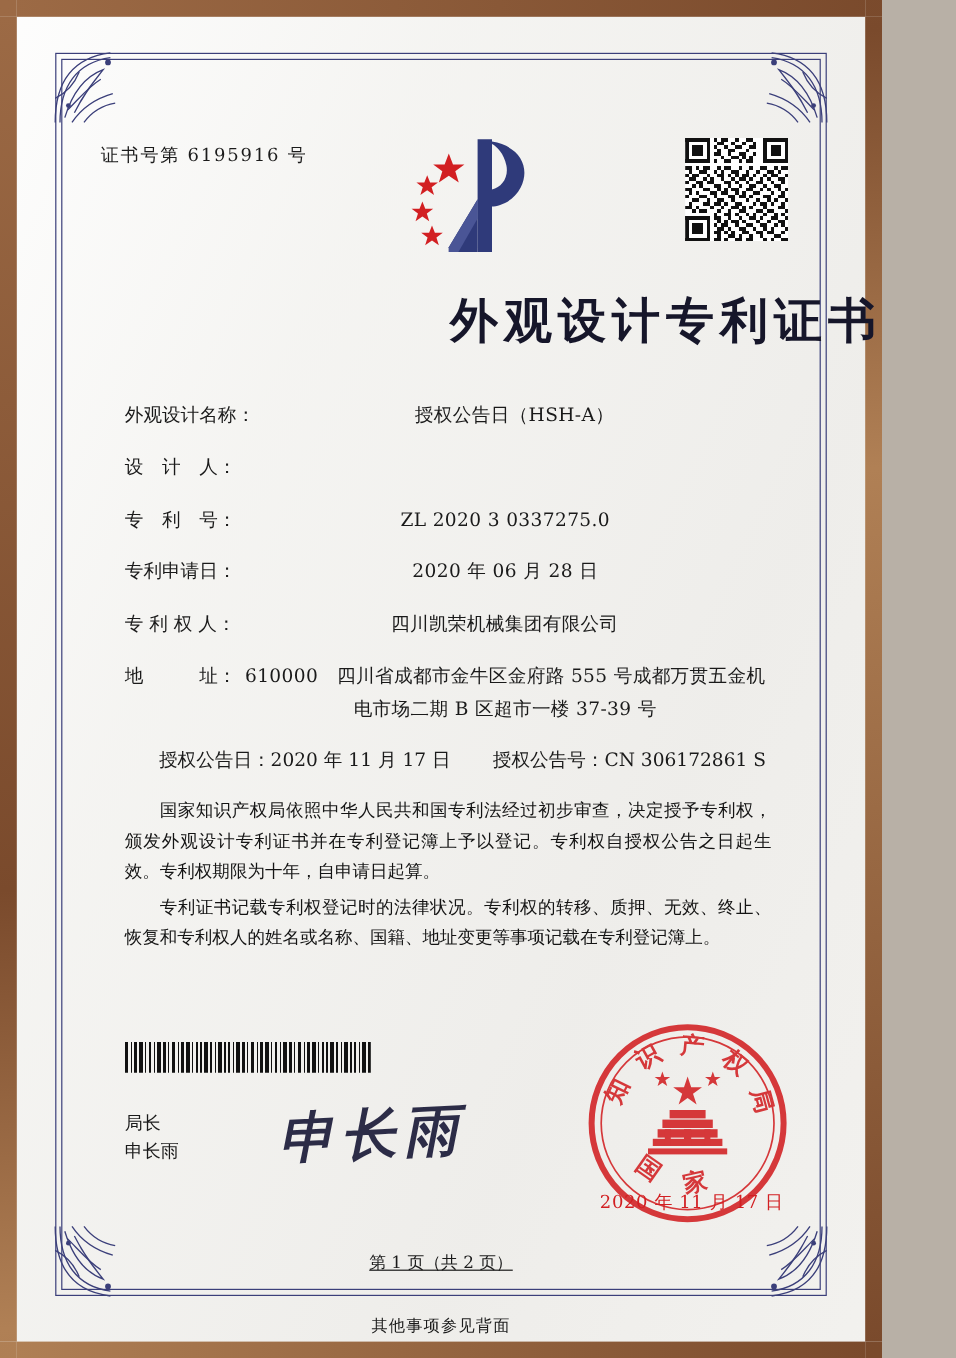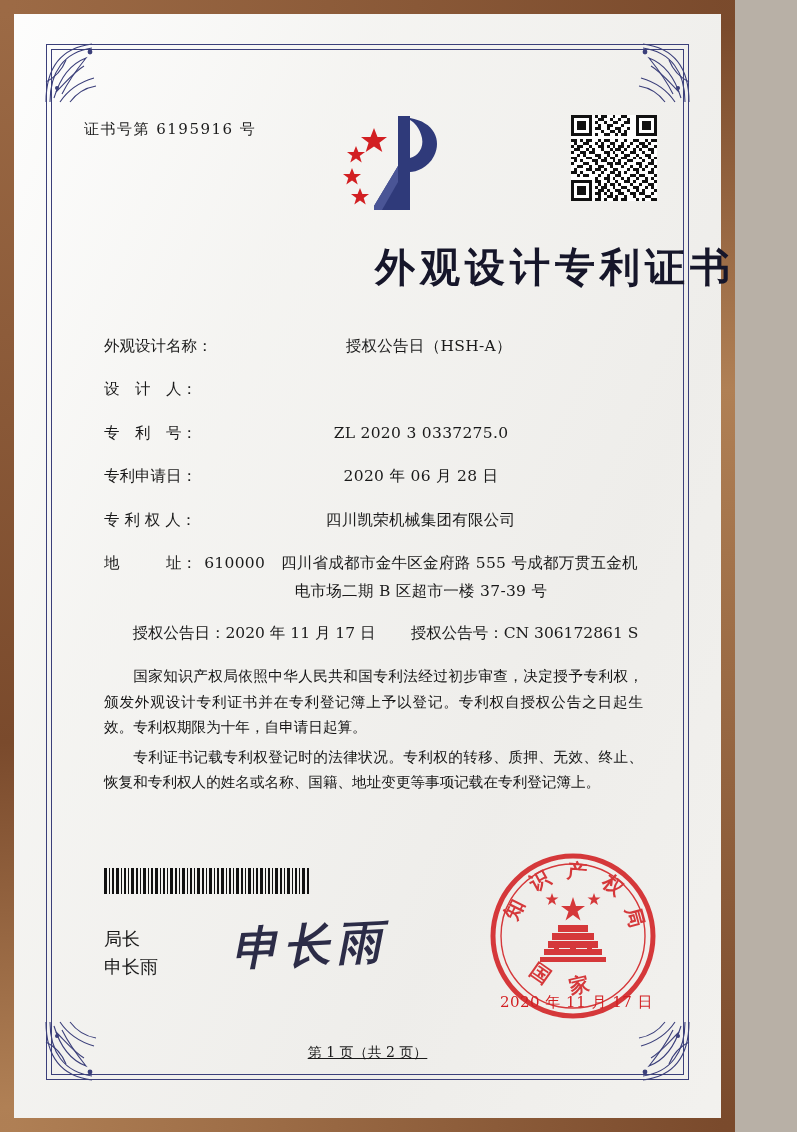--- a/index.html
+++ b/index.html
@@ -163,21 +163,21 @@
     top: 868px;
     width: 205px;
     height: 26px;
   }
   .barcode svg { display:block; width:100%; height:100%; }
 
   .signature-block {
     position: absolute;
     left: 104px;
     top: 925px;
-    font-size: 18px;
+    font-size: 15px;
     line-height: 1.55;
     color: #1a1a1a;
     font-family: "DejaVu Serif", serif;
   }
   .handwriting {
     position: absolute;
     left: 232px;
     top: 915px;
     font-size: 46px;
     color: #1c1c3a;
@@ -684,14 +684,15 @@
         <text font-family="'DejaVu Serif', serif" font-size="20" font-weight="bold" fill="#d21f22" letter-spacing="10">
           <textPath href="#arcBottom" startOffset="22%">国 家</textPath>
         </text>
       </g>
     </svg>
   </div>
 
   <div class="seal-date">2020 年 11 月 17 日</div>
 
   <div class="page-num">第 1 页（共 2 页）</div>
+  <div class="footnote">其他事项参见背面</div>
 
 </div>
 
 </body></html>

